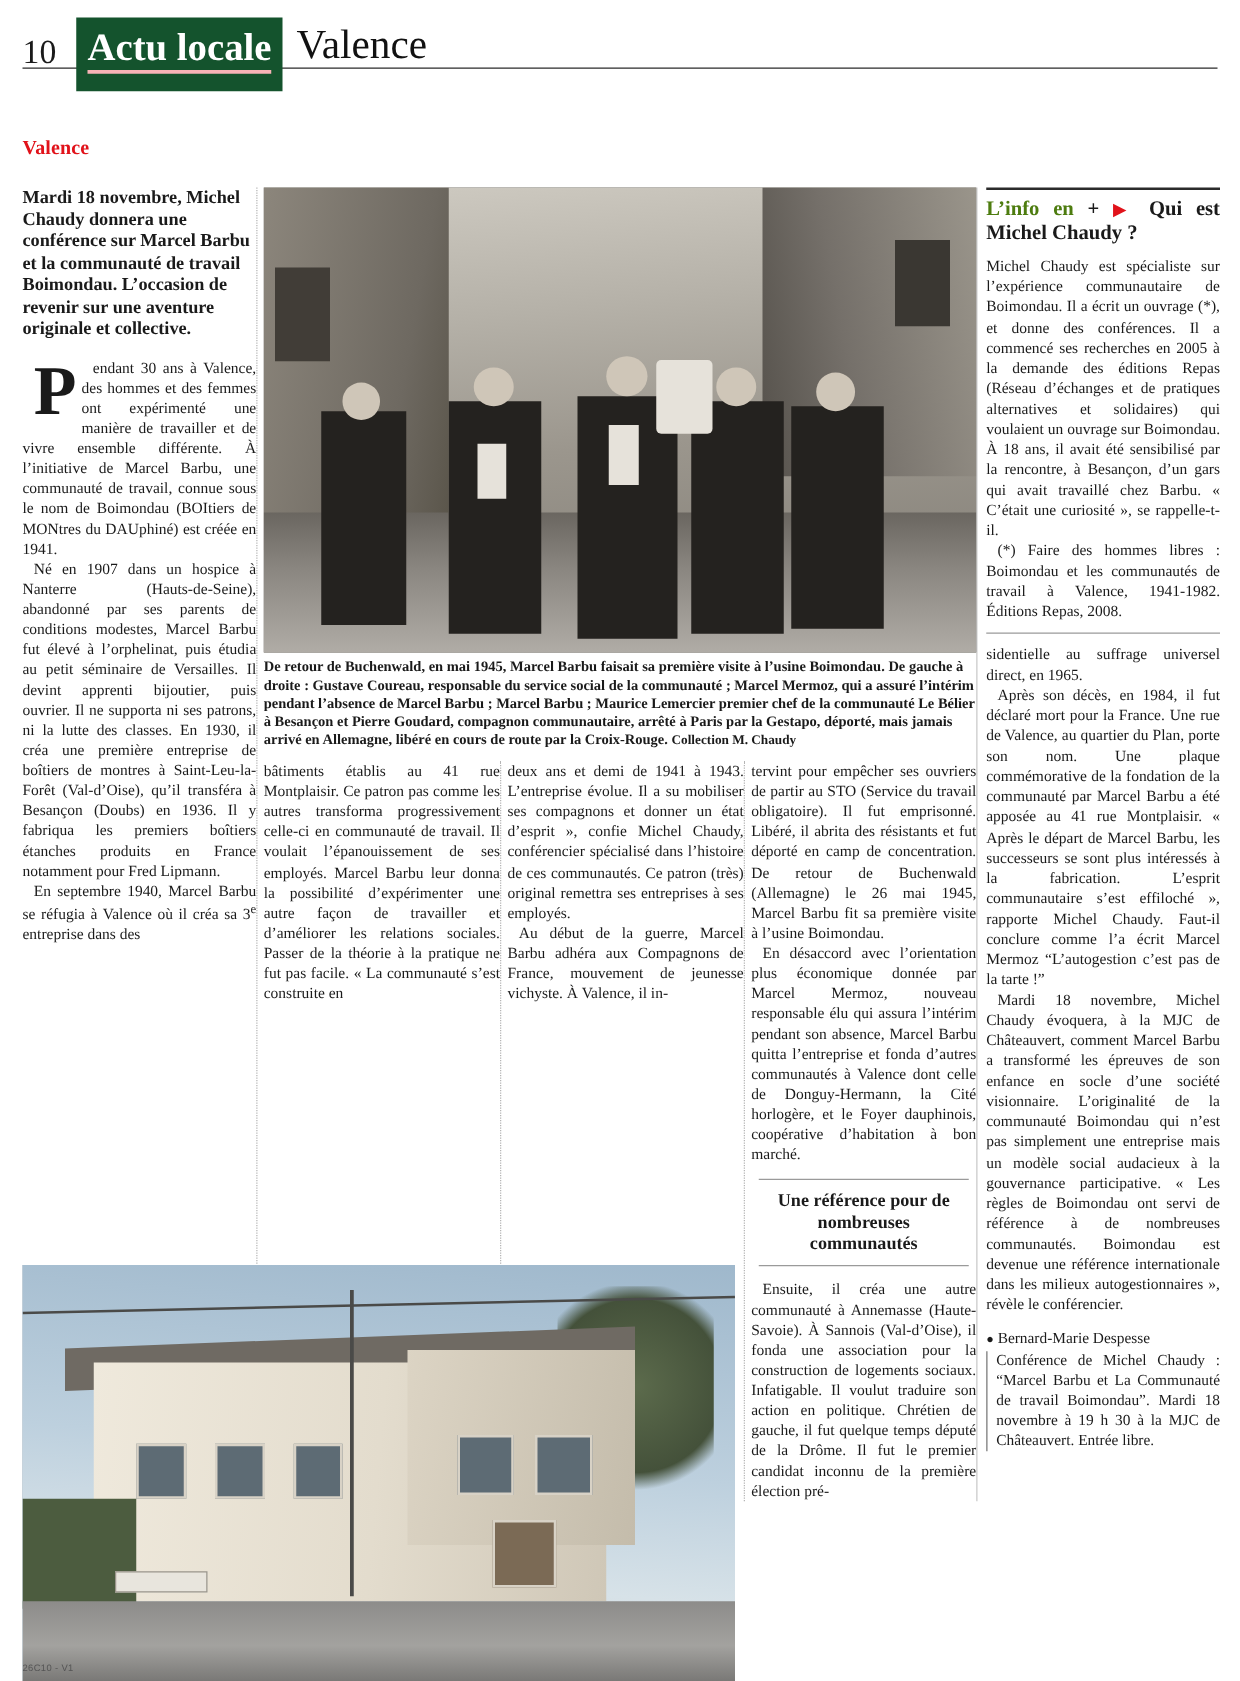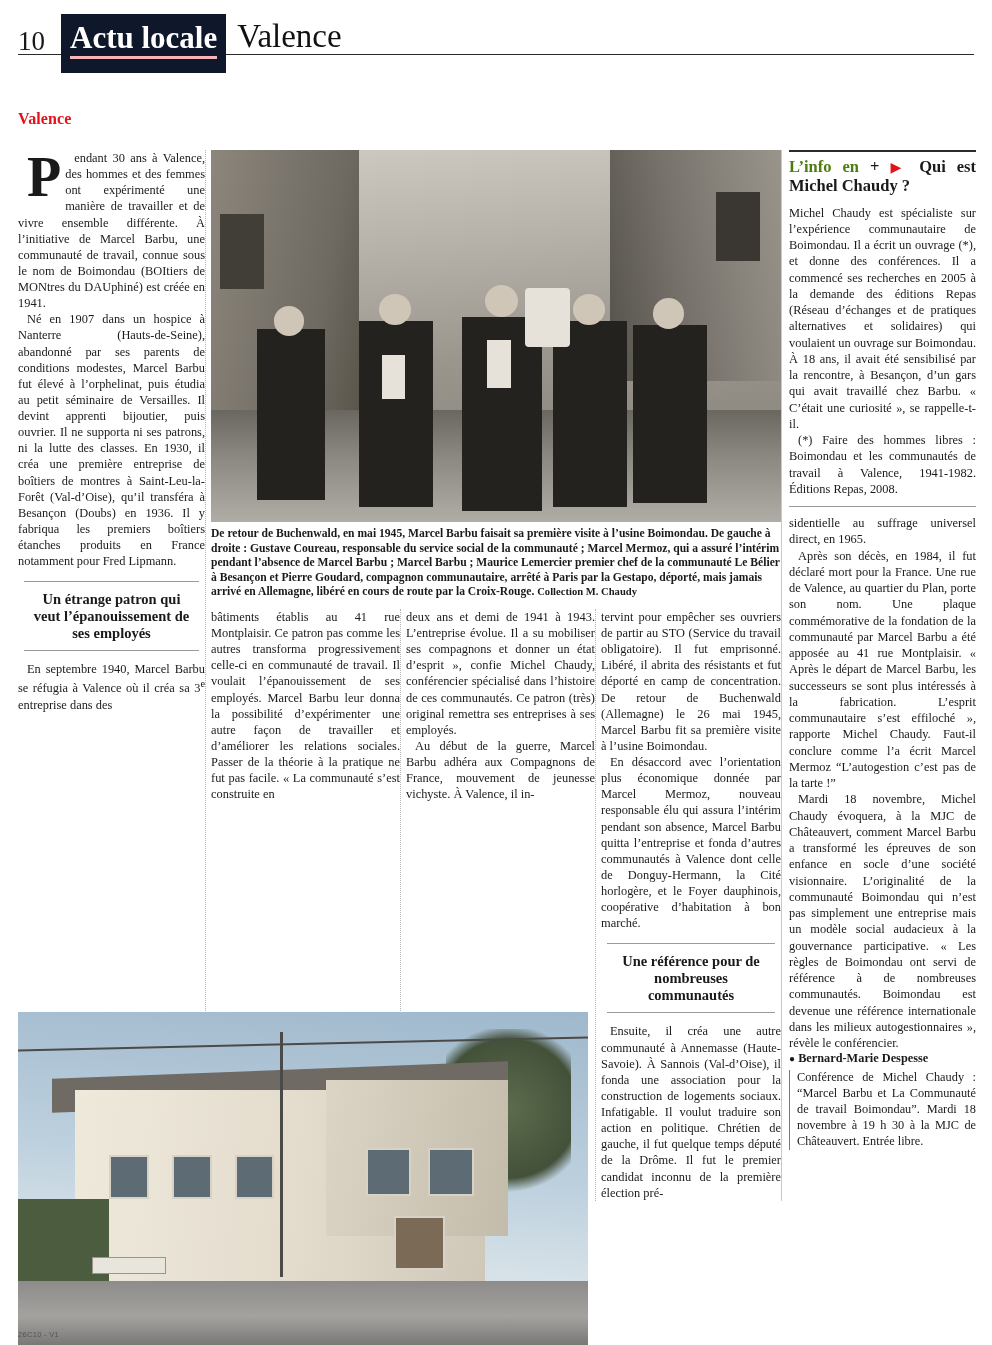--- a/index.html
+++ b/index.html
@@ -17,21 +17,21 @@
   .page { width: 992px; height: 1345px; padding: 14px 18px 0 18px; position: relative; border-radius: 16px; }
 
   
   .masthead { display: flex; align-items: flex-start; position: relative; height: 58px; }
   .folio {
     font-family: "Liberation Serif", serif;
     font-size: 27px; font-weight: 400; line-height: 1;
     margin-top: 14px; margin-right: 16px; letter-spacing: 0px;
   }
   .rubric-badge {
-    background: #0f172a; color: #fff;
+    background: #14532d; color: #fff;
     font-family: "Liberation Serif", serif;
     font-weight: 700; font-size: 31px; line-height: 1;
     padding: 8px 9px 12px 9px;
     position: relative;
     height: 59px;
   }
   .rubric-badge .underline {
     position: absolute; left: 9px; right: 9px; bottom: 14px;
     height: 3px; background: #f7b3b6;
   }
@@ -133,21 +133,21 @@
   }
   .info-head .lplus { color: #4d7c0f; }
   .info-head .tri { color: #e1121a; font-size: 14px; }
   .side-body { font-size: 12.4px; line-height: 1.31; text-align: justify; }
   .side-body p { margin: 0; text-indent: 9px; hyphens: auto; }
   .side-body p.noindent { text-indent: 0; }
   .ital { }
 
   .side-divider { border-top: 1px solid #9a9a9a; margin: 9px 0 8px 0; }
 
-  .byline { font-weight: 700; font-size: 12.3px; margin-top: 0; }
+  .byline { font-weight: 400; font-size: 12.3px; margin-top: 11px; }
   .byline .bullet { font-size: 10px; }
   .infobox {
     border-left: 1.5px solid #777; padding-left: 7px; margin-top: 3px;
     font-size: 12.3px; line-height: 1.30;
   }
 
   
   .footer-code {
     position: absolute; left: 18px; bottom: 6px;
     font-size: 7.5px; color: #555; letter-spacing: .3px;
@@ -189,23 +189,23 @@
       <span class="underline"></span>
     </div>
     <div class="rubric-city">Valence</div>
   </div>
 
   <div class="kicker">Valence</div>
 
   <div class="grid">
 
     <div class="col">
+      <div class="standfirst">Mardi 18 novembre, Michel Chaudy donnera une conférence sur Marcel Barbu et la communauté de travail Boimondau. L’occasion de revenir sur une aventure originale et collective.</div>
       <p class="dropcap-p">Pendant 30 ans à Valence, des hommes et des femmes ont expérimenté une manière de travailler et de vivre ensemble différente. À l’initiative de Marcel Barbu, une communauté de travail, connue sous le nom de Boimondau (BOItiers de MONtres du DAUphiné) est créée en 1941.</p>
       <p>Né en 1907 dans un hospice à Nanterre (Hauts-de-Seine), abandonné par ses parents de conditions modestes, Marcel Barbu fut élevé à l’orphelinat, puis étudia au petit séminaire de Versailles. Il devint apprenti bijoutier, puis ouvrier. Il ne supporta ni ses patrons, ni la lutte des classes. En 1930, il créa une première entreprise de boîtiers de montres à Saint-Leu-la-Forêt (Val-d’Oise), qu’il transféra à Besançon (Doubs) en 1936. Il y fabriqua les premiers boîtiers étanches produits en France notamment pour Fred Lipmann.</p>
-      <div class="subhead">Un étrange patron qui veut l’épanouissement de ses employés</div>
       <p>En septembre 1940, Marcel Barbu se réfugia à Valence où il créa sa 3<sup>e</sup> entreprise dans des</p>
     </div>
     <div class="vrule dotted"></div>
 
     <div style="grid-column: 3 / span 5;">
       <div class="photo-main">
         <div class="ph1-sky"></div>
         <div class="ph1-wallL"></div>
         <div class="ph1-wallR"></div>
         <div class="ph1-ground"></div>

